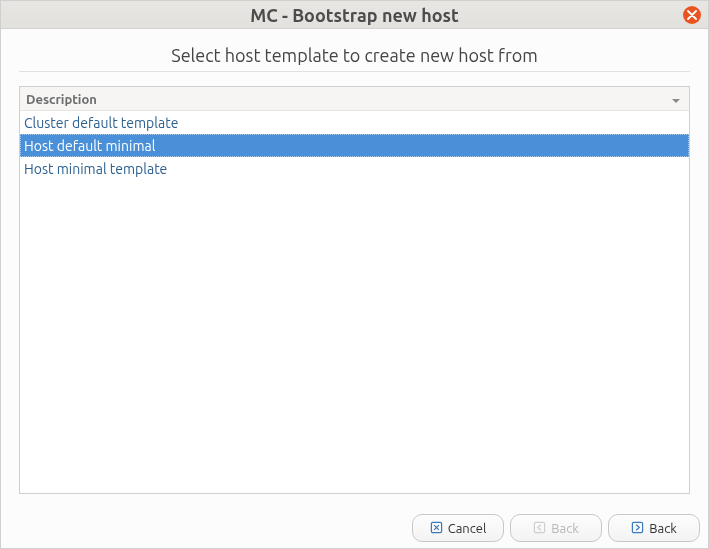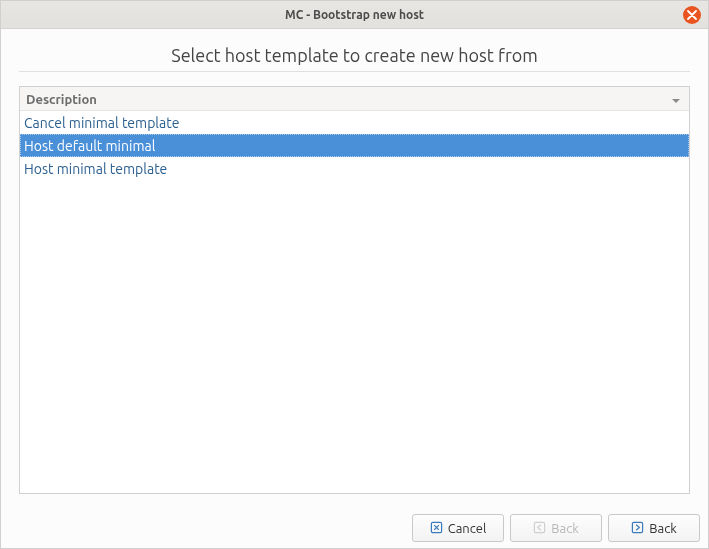--- a/index.html
+++ b/index.html
@@ -26,21 +26,21 @@
     background: linear-gradient(#e8e6e3, #e3e1de);
     border-bottom: 1px solid #d5d3d0;
     position: relative;
     display: flex;
     align-items: center;
     justify-content: center;
   }
   .titlebar .title {
     font-weight: bold;
     color: #4c4c4c;
-    font-size: 12px;
+    font-size: 18px;
   }
   .titlebar .close {
     position: absolute;
     right: 7px;
     top: 5px;
     width: 18px;
     height: 18px;
     background: #e95420;
     border-radius: 50%;
     display: flex;
@@ -118,21 +118,21 @@
     display: flex;
     justify-content: flex-end;
     gap: 6px;
     padding: 10px 8px 6px 8px;
   }
   .btn {
     min-width: 92px;
     height: 28px;
     border: 1px solid #c8c8c8;
     background: linear-gradient(#fdfdfd, #f3f3f3);
-    border-radius: 3px;
+    border-radius: 10px;
     display: flex;
     align-items: center;
     justify-content: center;
     gap: 5px;
     font-size: 13px;
     color: #333;
     cursor: pointer;
     padding: 0 10px;
   }
   .btn.disabled {
@@ -165,21 +165,21 @@
       <div class="table-header">
         <span>Description</span>
         <span class="sort">
           <svg viewBox="0 0 10 10">
               <path d="M1 3 L5 7 L9 3 Z" fill="#8a8a8a"></path>
             </svg>
         </span>
       </div>
       <div class="table-body">
         <div class="row">
-          <span>Cancel minimal template</span>
+          <span>Cluster default template</span>
         </div>
         <div class="row selected">
           <span>Host default minimal</span>
         </div>
         <div class="row">
           <span>Host minimal template</span>
         </div>
       </div>
     </div>
   </div>

